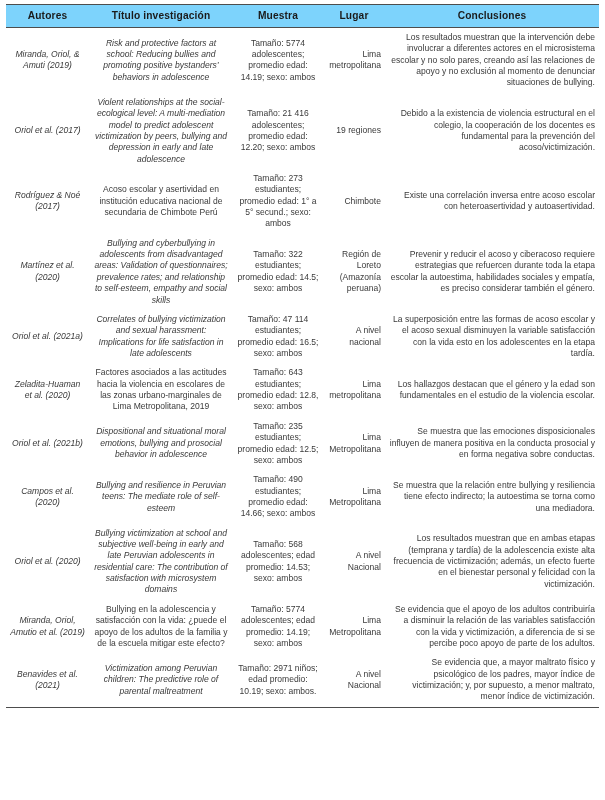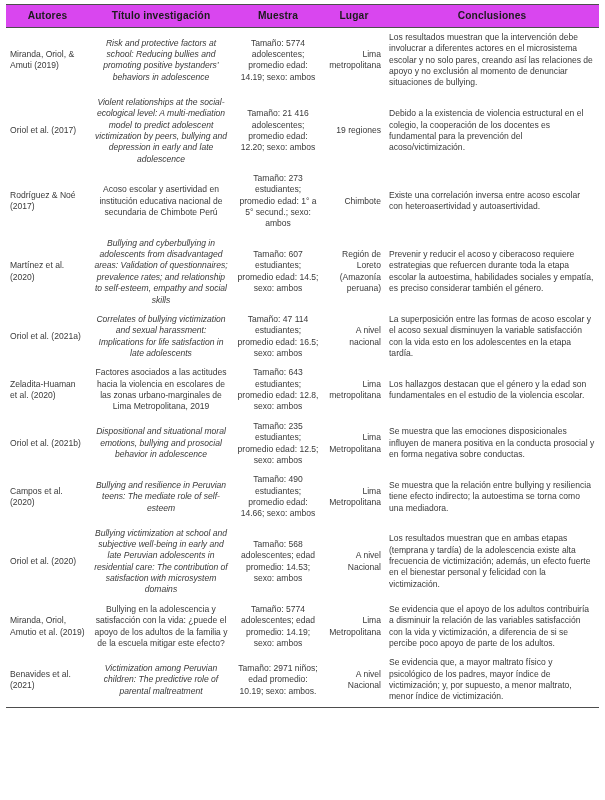--- a/index.html
+++ b/index.html
@@ -30,64 +30,65 @@
   table.research-table thead th {
     font-size: 10.2px;
     font-weight: bold;
     color: #1b1b1b;
     text-align: center;
     padding: 5px 4px 6px 4px;
     letter-spacing: 0.15px;
     border-top: 1.6px solid #4d4d4d;
     border-bottom: 1.1px solid #4d4d4d;
     vertical-align: middle;
-    background: #d946ef;
+    background: #7dd3fc;
   }
   table.research-table tbody td {
     font-size: 8.55px;
     line-height: 1.33;
     color: #3a3a3a;
     vertical-align: middle;
     padding: 4px 4px 4px 4px;
     border: none;
   }
   table.research-table tbody tr:last-child td {
     border-bottom: 1.6px solid #4d4d4d;
   }
   .col-autores   { width: 83px; }
   .col-titulo    { width: 144px; }
   .col-muestra   { width: 90px; }
   .col-lugar     { width: 62px; }
   .col-concl     { width: 214px; }
 
   td.c-autores {
-    text-align: left;
+    text-align: center;
     padding-left: 7px;
     padding-right: 2px;
     color: #3a3a3a;
+    font-style: italic;
   }
   td.c-titulo {
     font-style: italic;
     text-align: center;
     padding-left: 3px;
     padding-right: 3px;
   }
   td.c-titulo.upright { font-style: normal; }
   td.c-muestra {
     text-align: center;
     padding-left: 3px;
     padding-right: 2px;
   }
   td.c-lugar {
     text-align: right;
     padding-left: 3px;
     padding-right: 2px;
   }
   td.c-concl {
-    text-align: left;
+    text-align: right;
     padding-left: 4px;
     padding-right: 5px;
   }
 </style>
 </head>
 <body>
 
 <div class="page">
 
   <table class="research-table">
@@ -125,21 +126,21 @@
         <tr>
           <td class="c-autores">Rodríguez &amp; Noé (2017)</td>
           <td class="c-titulo upright">Acoso escolar y asertividad en institución educativa nacional de secundaria de Chimbote Perú</td>
           <td class="c-muestra">Tamaño: 273 estudiantes; promedio edad: 1° a 5° secund.; sexo: ambos</td>
           <td class="c-lugar">Chimbote</td>
           <td class="c-concl">Existe una correlación inversa entre acoso escolar con heteroasertividad y autoasertividad.</td>
         </tr>
         <tr>
           <td class="c-autores">Martínez et al. (2020)</td>
           <td class="c-titulo">Bullying and cyberbullying in adolescents from disadvantaged areas: Validation of questionnaires; prevalence rates; and relationship to self-esteem, empathy and social skills</td>
-          <td class="c-muestra">Tamaño: 607 estudiantes; promedio edad: 14.5; sexo: ambos</td>
+          <td class="c-muestra">Tamaño: 322 estudiantes; promedio edad: 14.5; sexo: ambos</td>
           <td class="c-lugar">Región de Loreto (Amazonía peruana)</td>
           <td class="c-concl">Prevenir y reducir el acoso y ciberacoso requiere estrategias que refuercen durante toda la etapa escolar la autoestima, habilidades sociales y empatía, es preciso considerar también el género.</td>
         </tr>
         <tr>
           <td class="c-autores">Oriol et al. (2021a)</td>
           <td class="c-titulo">Correlates of bullying victimization and sexual harassment: Implications for life satisfaction in late adolescents</td>
           <td class="c-muestra">Tamaño: 47 114 estudiantes; promedio edad: 16.5; sexo: ambos</td>
           <td class="c-lugar">A nivel nacional</td>
           <td class="c-concl">La superposición entre las formas de acoso escolar y el acoso sexual disminuyen la variable satisfacción con la vida esto en los adolescentes en la etapa tardía.</td>
         </tr>

